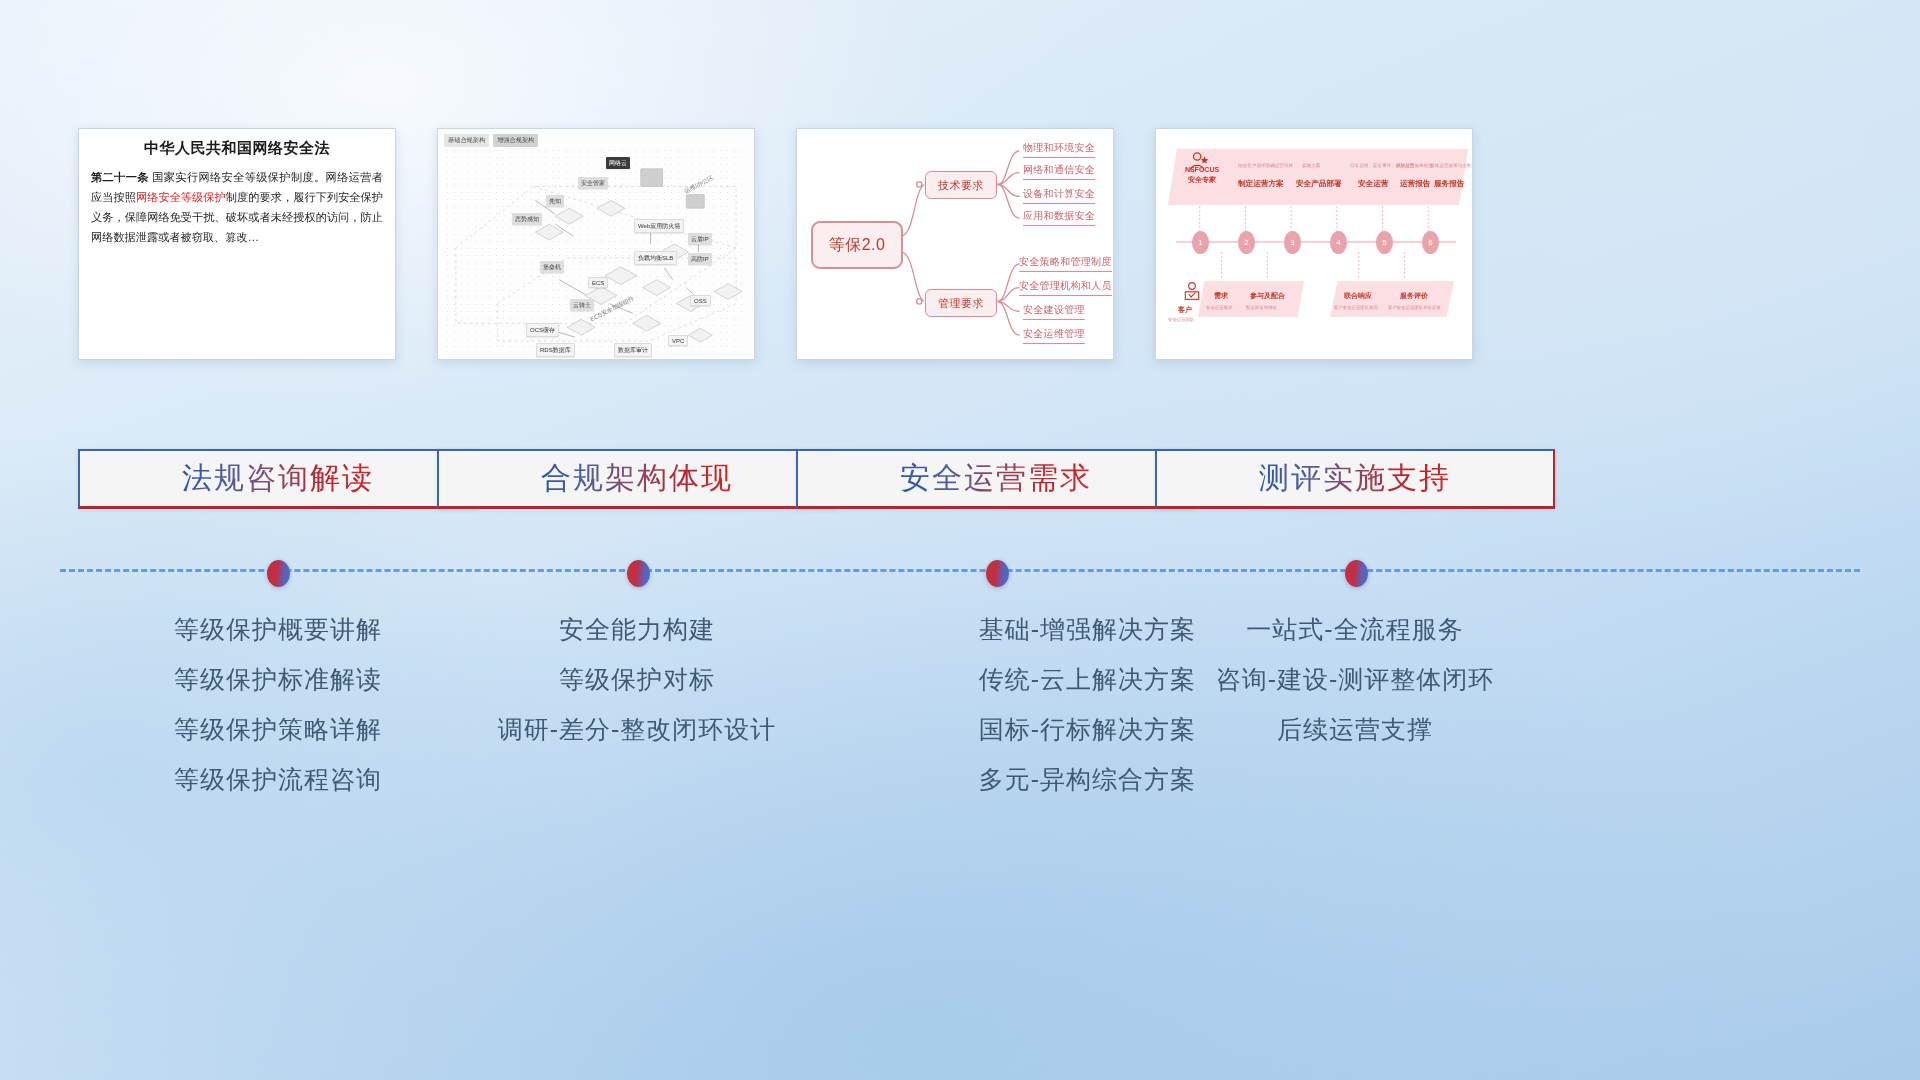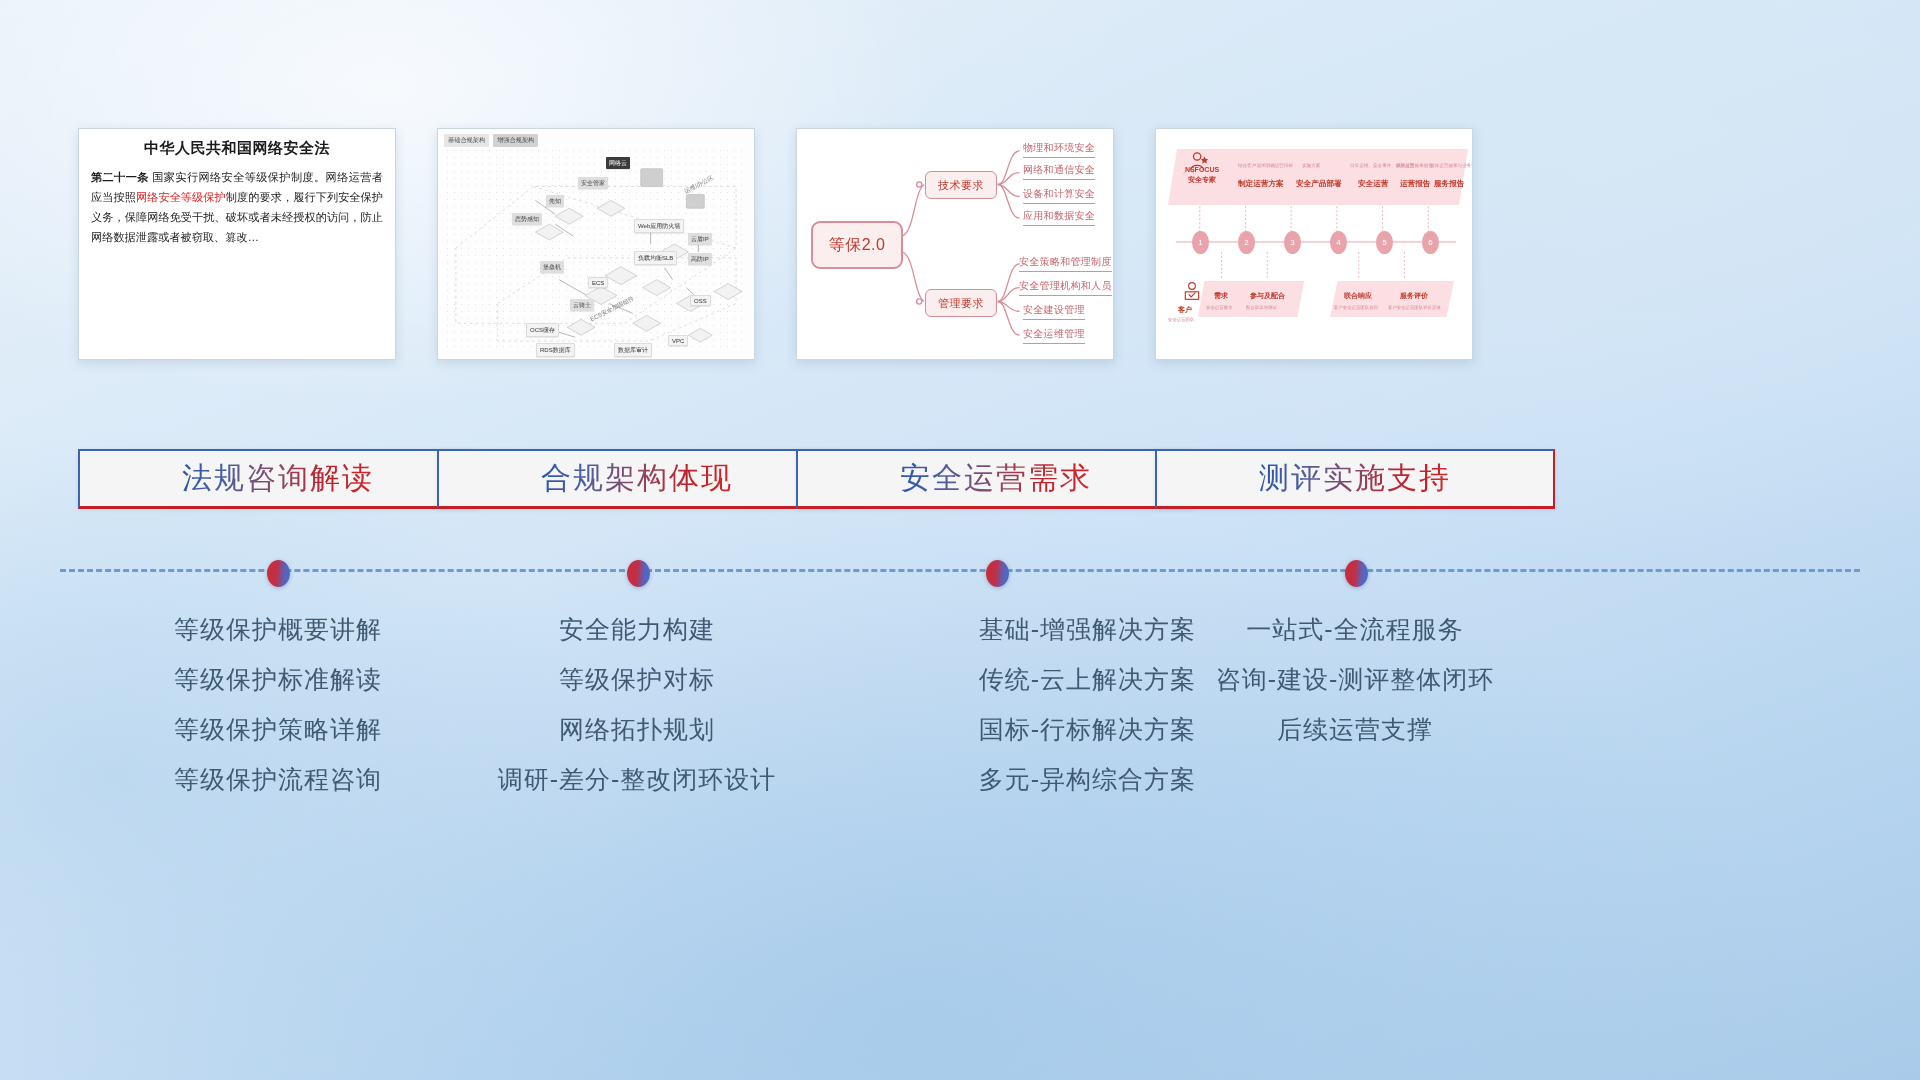--- a/index.html
+++ b/index.html
@@ -381,21 +381,20 @@
 <div class="lists">
   <div class="list-col c1">
     <div class="list-item">等级保护概要讲解</div>
     <div class="list-item">等级保护标准解读</div>
     <div class="list-item">等级保护策略详解</div>
     <div class="list-item">等级保护流程咨询</div>
   </div>
   <div class="list-col c2">
     <div class="list-item">安全能力构建</div>
     <div class="list-item">等级保护对标</div>
-    <div class="list-item">网络拓扑规划</div>
     <div class="list-item">调研-差分-整改闭环设计</div>
   </div>
   <div class="list-col c3">
     <div class="list-item">基础-增强解决方案</div>
     <div class="list-item">传统-云上解决方案</div>
     <div class="list-item">国标-行标解决方案</div>
     <div class="list-item">多元-异构综合方案</div>
   </div>
   <div class="list-col c4">
     <div class="list-item">一站式-全流程服务</div>

